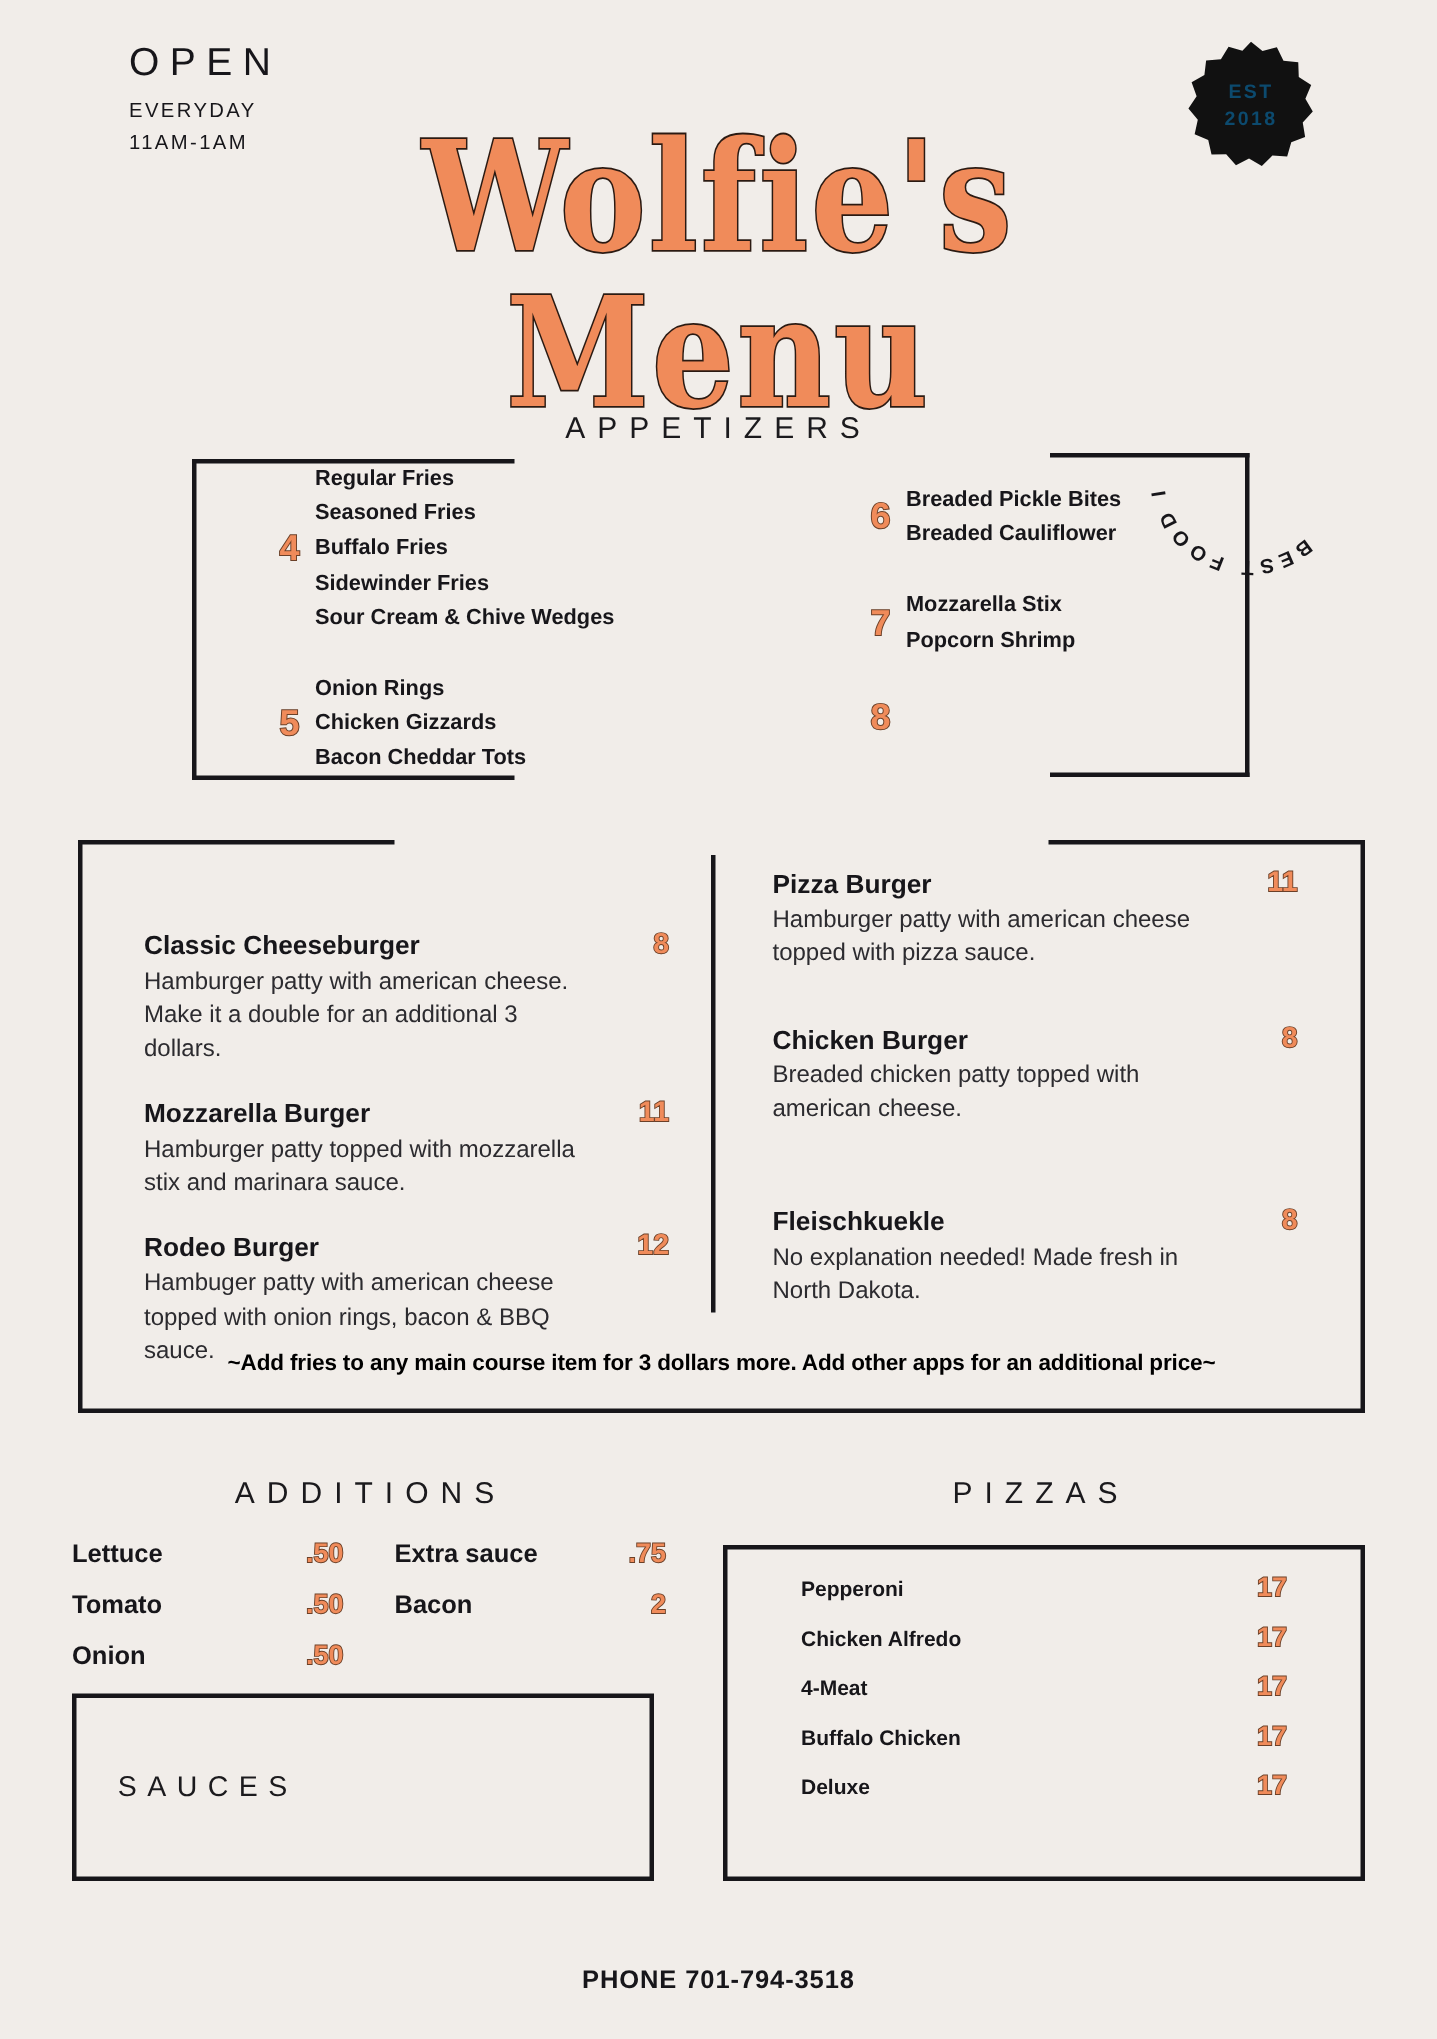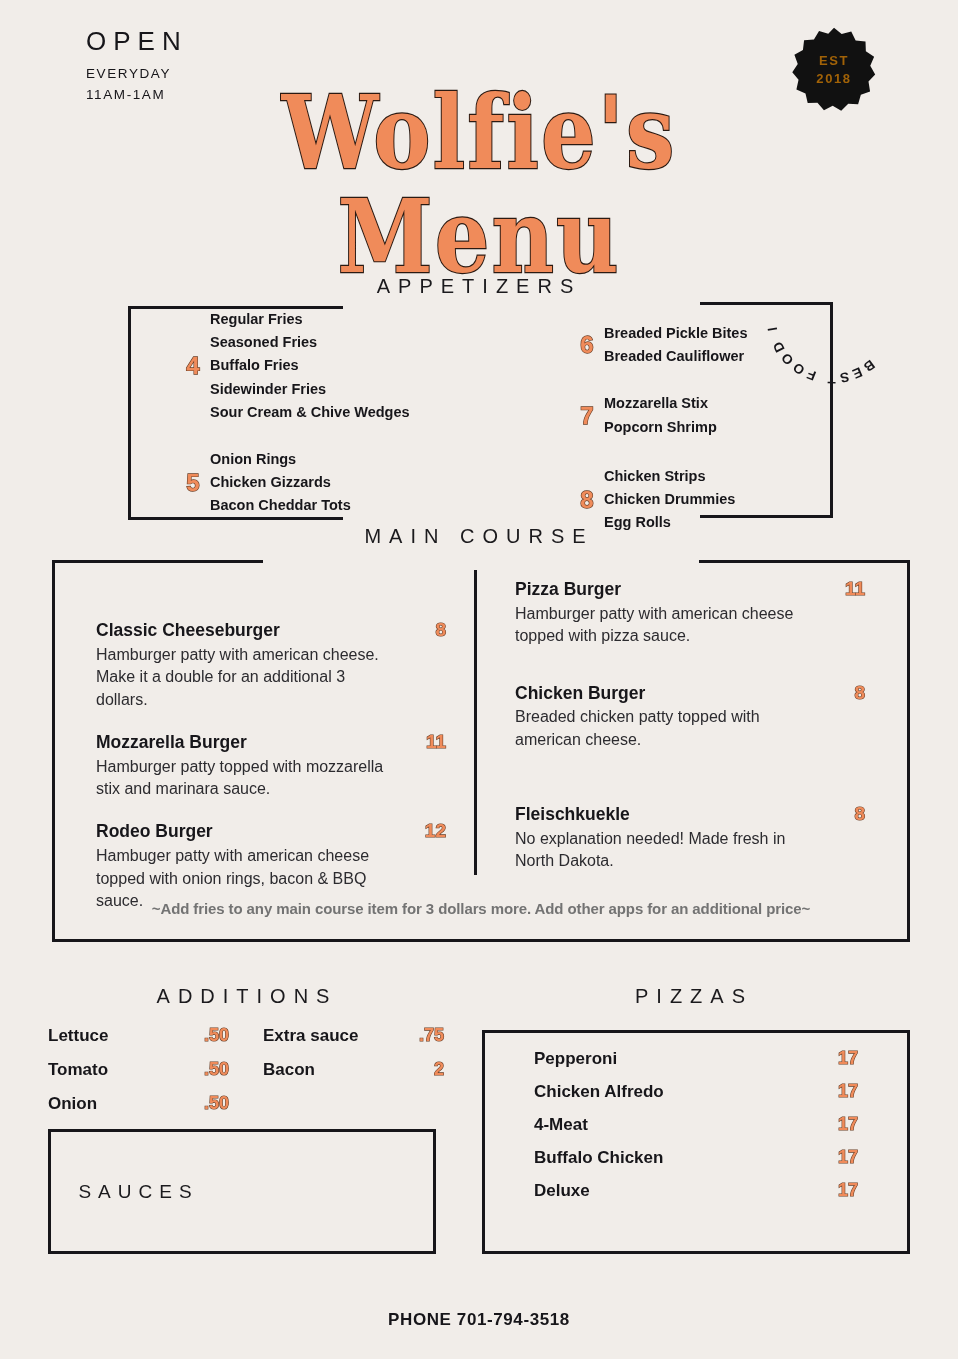--- a/index.html
+++ b/index.html
@@ -17,21 +17,21 @@
   .open-block{position:absolute;left:86px;top:28px;}
   .open-word{font-size:26px;font-weight:400;letter-spacing:7px;color:#17161a;line-height:1;}
   .open-sub{font-size:13.5px;font-weight:normal;letter-spacing:1.6px;margin-top:10px;line-height:1.55;}
 
   .badge{
     position:absolute;left:790px;top:26px;width:88px;height:88px;
   }
   .badge svg{display:block;}
   .badge-text{
     position:absolute;inset:0;display:flex;flex-direction:column;
-    align-items:center;justify-content:center;color:#a16207;
+    align-items:center;justify-content:center;color:#0c4a6e;
     font-size:13px;font-weight:bold;letter-spacing:1.6px;line-height:1.35;
   }
 
   
   .title-wrap{position:absolute;left:0;top:84px;width:958px;text-align:center;}
   .title-line{
     font-family:"DejaVu Serif", serif;
     font-weight:bold;
     font-size:86px;
     color:#F08B5A;
@@ -98,21 +98,21 @@
   .mc-row{display:flex;align-items:flex-start;justify-content:space-between;}
   .mc-name{font-size:17.5px;font-weight:bold;color:#17161a;line-height:1.3;}
   .mc-price{
     font-size:19px;font-weight:bold;color:#F08B5A;
     -webkit-text-stroke:1.2px #6b4028;paint-order:stroke fill;
     margin-left:12px;flex:0 0 auto;
   }
   .mc-desc{font-size:16px;font-weight:400;color:#2c2b2f;line-height:1.4;margin-top:2px;max-width:300px;}
   .mc-note{
     position:absolute;left:52px;top:900px;width:858px;text-align:center;
-    font-size:15px;font-weight:bold;color:#737373;letter-spacing:-0.1px;
+    font-size:15px;font-weight:bold;color:#000000;letter-spacing:-0.1px;
   }
 
   
   .add-grid{position:absolute;left:48px;top:1025px;width:420px;}
   .add-row{display:flex;margin-bottom:13px;justify-content:space-between;}
   .add-cell{display:flex;align-items:baseline;}
   .add-cell.c1{width:205px;}
   .add-cell.c2{width:205px;}
   .add-name{font-size:17px;font-weight:bold;color:#17161a;}
   .add-price{
@@ -130,21 +130,21 @@
   }
   .sauce-list{font-size:15px;font-weight:bold;line-height:2.0;color:#17161a;}
 
   
   .pizza-box{
     position:absolute;left:482px;top:1030px;width:428px;height:224px;
     border:3px solid #17161a;box-sizing:border-box;
   }
   .pizza-list{position:absolute;left:534px;top:1048px;width:324px;}
   .pizza-row{display:flex;align-items:baseline;margin-bottom:12px;}
-  .pizza-name{font-size:17px;font-weight:bold;color:#17161a;}
+  .pizza-name{font-size:14px;font-weight:bold;color:#17161a;}
   .pizza-price{
     margin-left:auto;font-size:18px;font-weight:bold;color:#F08B5A;
     -webkit-text-stroke:1.2px #6b4028;paint-order:stroke fill;
   }
 
   
   .footer{
     position:absolute;left:0;top:1310px;width:958px;text-align:center;
     font-size:17px;font-weight:bold;letter-spacing:0.6px;color:#17161a;
   }
@@ -212,40 +212,34 @@
     </div>
     <div class="app-group" style="margin-bottom:26px;">
       <div class="app-price">7</div>
       <div class="app-items">
         <div>Mozzarella Stix</div>
         <div>Popcorn Shrimp</div>
       </div>
     </div>
     <div class="app-group">
       <div class="app-price">8</div>
-      <div class="app-items">
-        <div>Chicken Strips</div>
-        <div>Chicken Drummies</div>
-        <div>Egg Rolls</div>
-      </div>
     </div>
   </div>
 
   <div class="stamp">
     <svg width="150" height="150" viewBox="0 0 150 150">
       <defs>
         <path id="circPath" d="M 75,75 m -56,0 a 56,56 0 1,1 112,0 a 56,56 0 1,1 -112,0"></path>
       </defs>
       <text>
         <textPath href="#circPath" startOffset="63%" id="stampTextPath">BEST FOOD IN TOWN</textPath>
       </text>
     </svg>
   </div>
 
-  <div class="sec-head" id="h-main">MAIN COURSE</div>
   <div class="main-box"></div>
   <div class="main-box-gapmask"></div>
   <div class="main-divider"></div>
 
   <div class="mc-col left">
     <div class="mc-item">
       <div class="mc-row">
         <div class="mc-name">Classic Cheeseburger</div>
         <div class="mc-price">8</div>
       </div>

